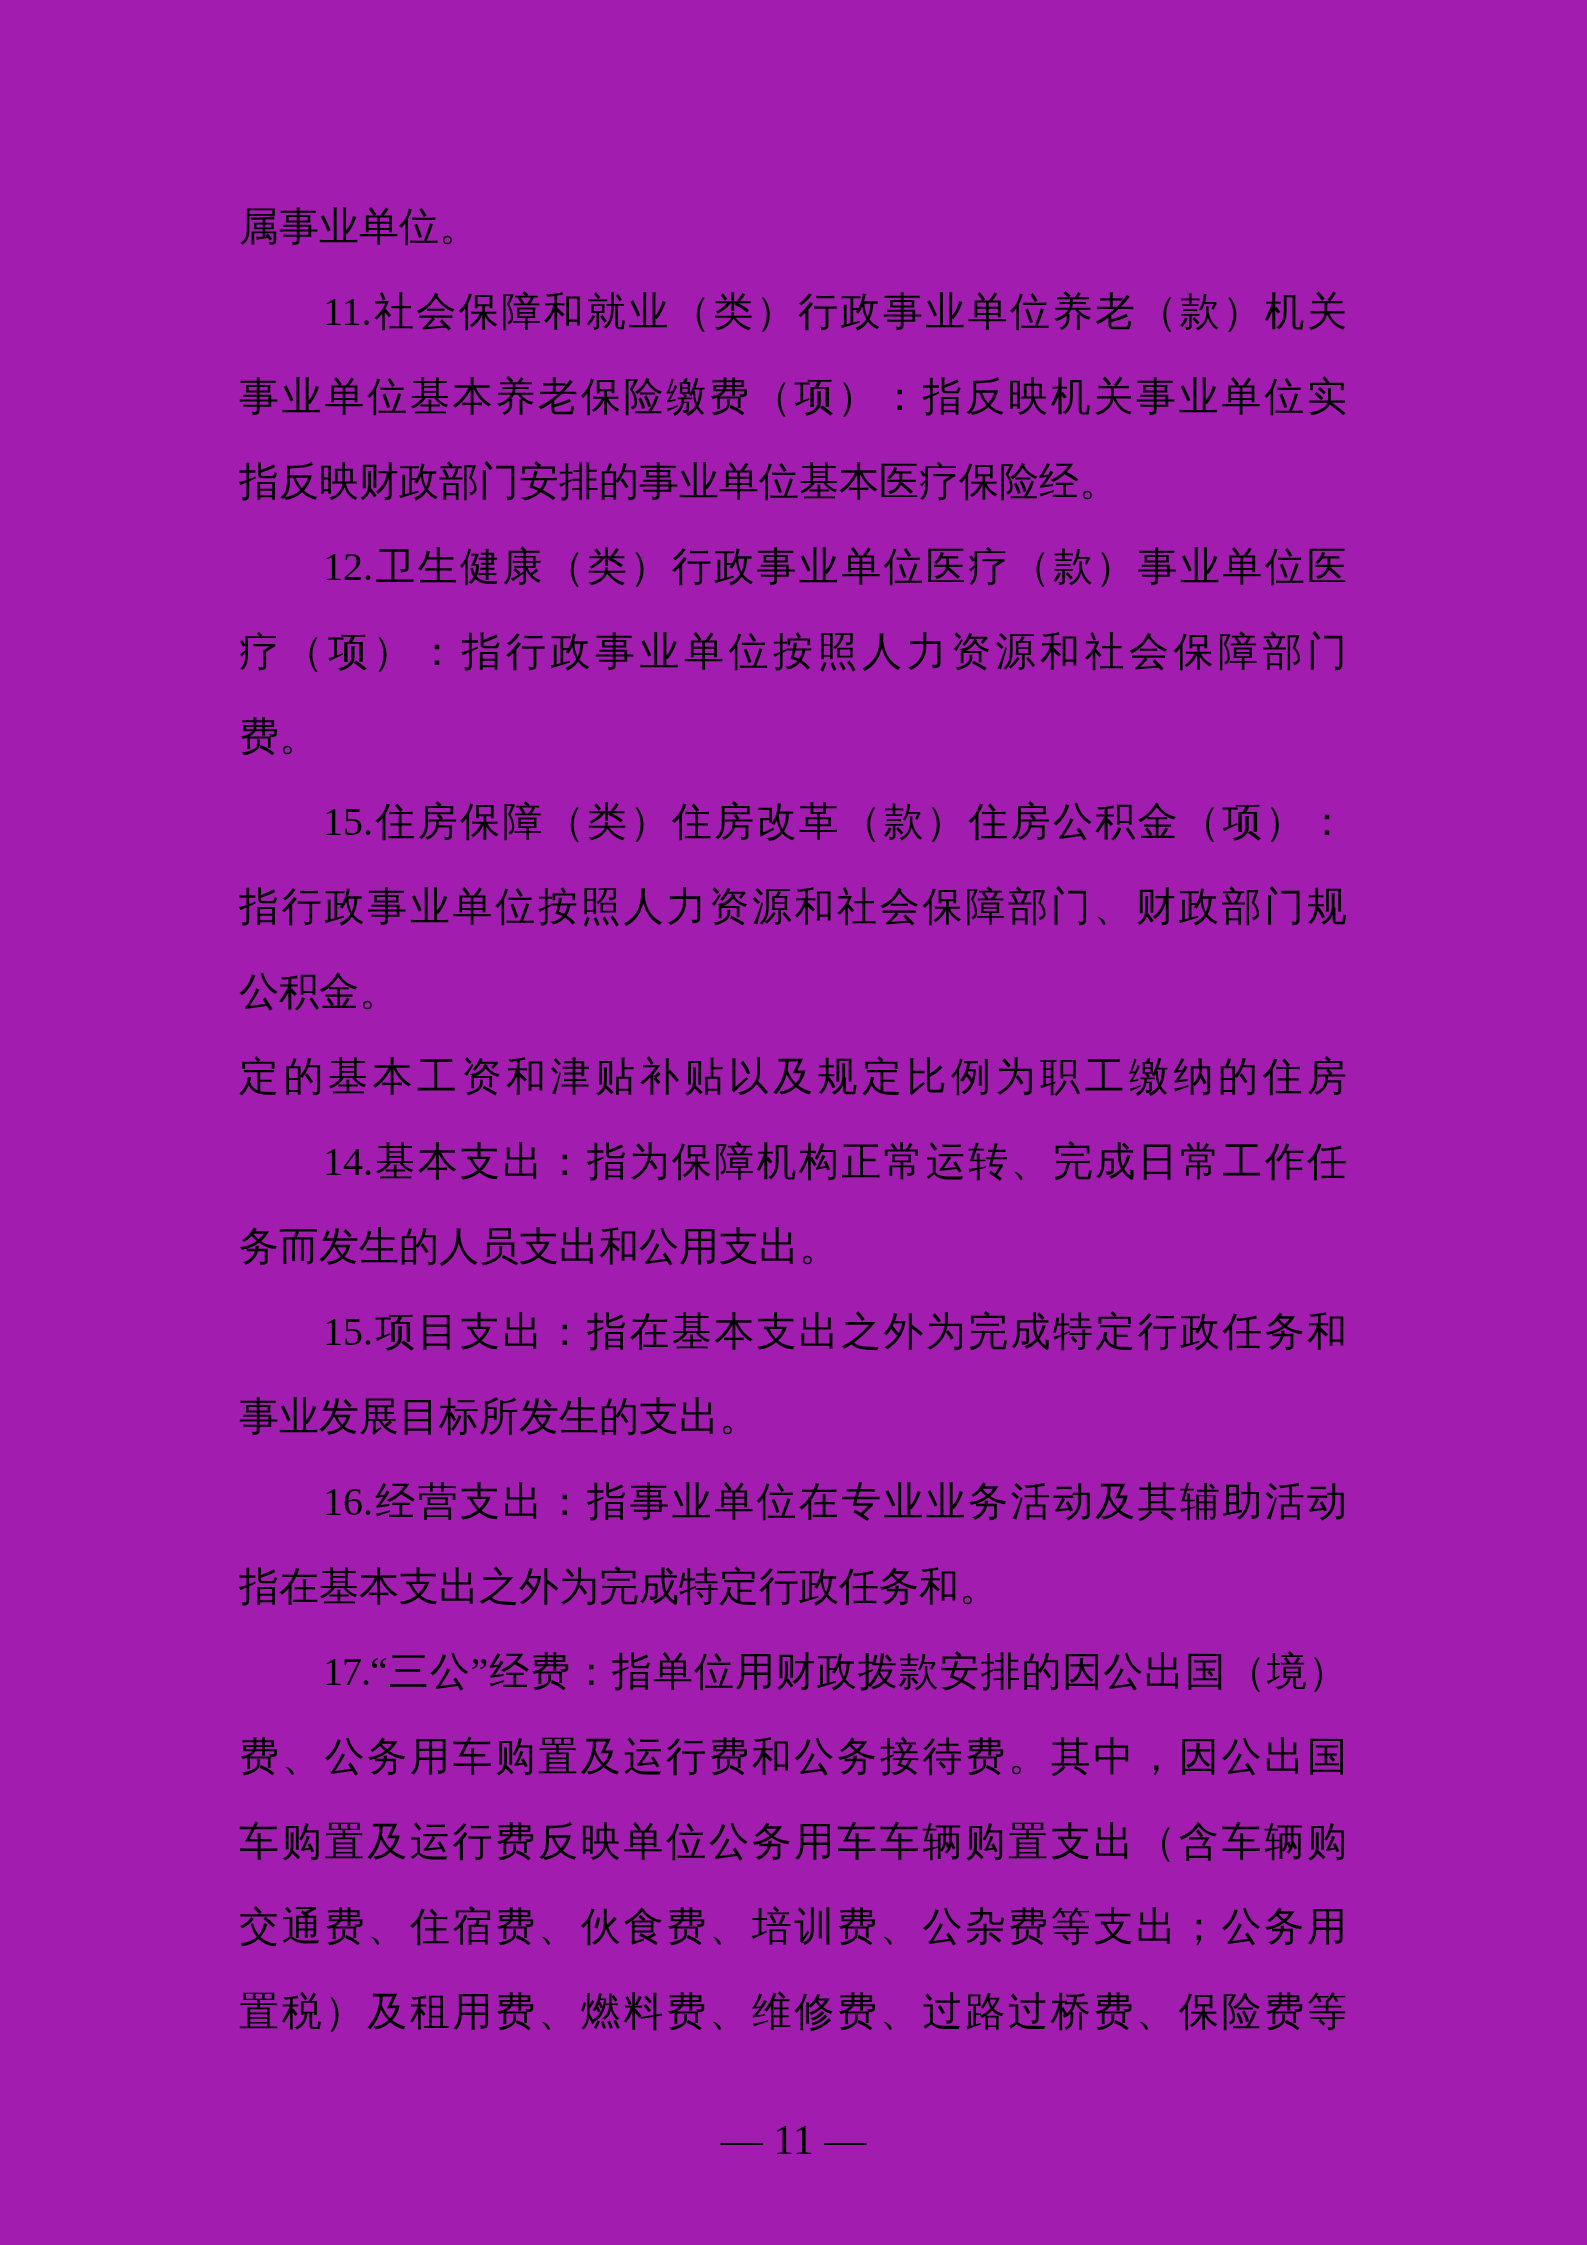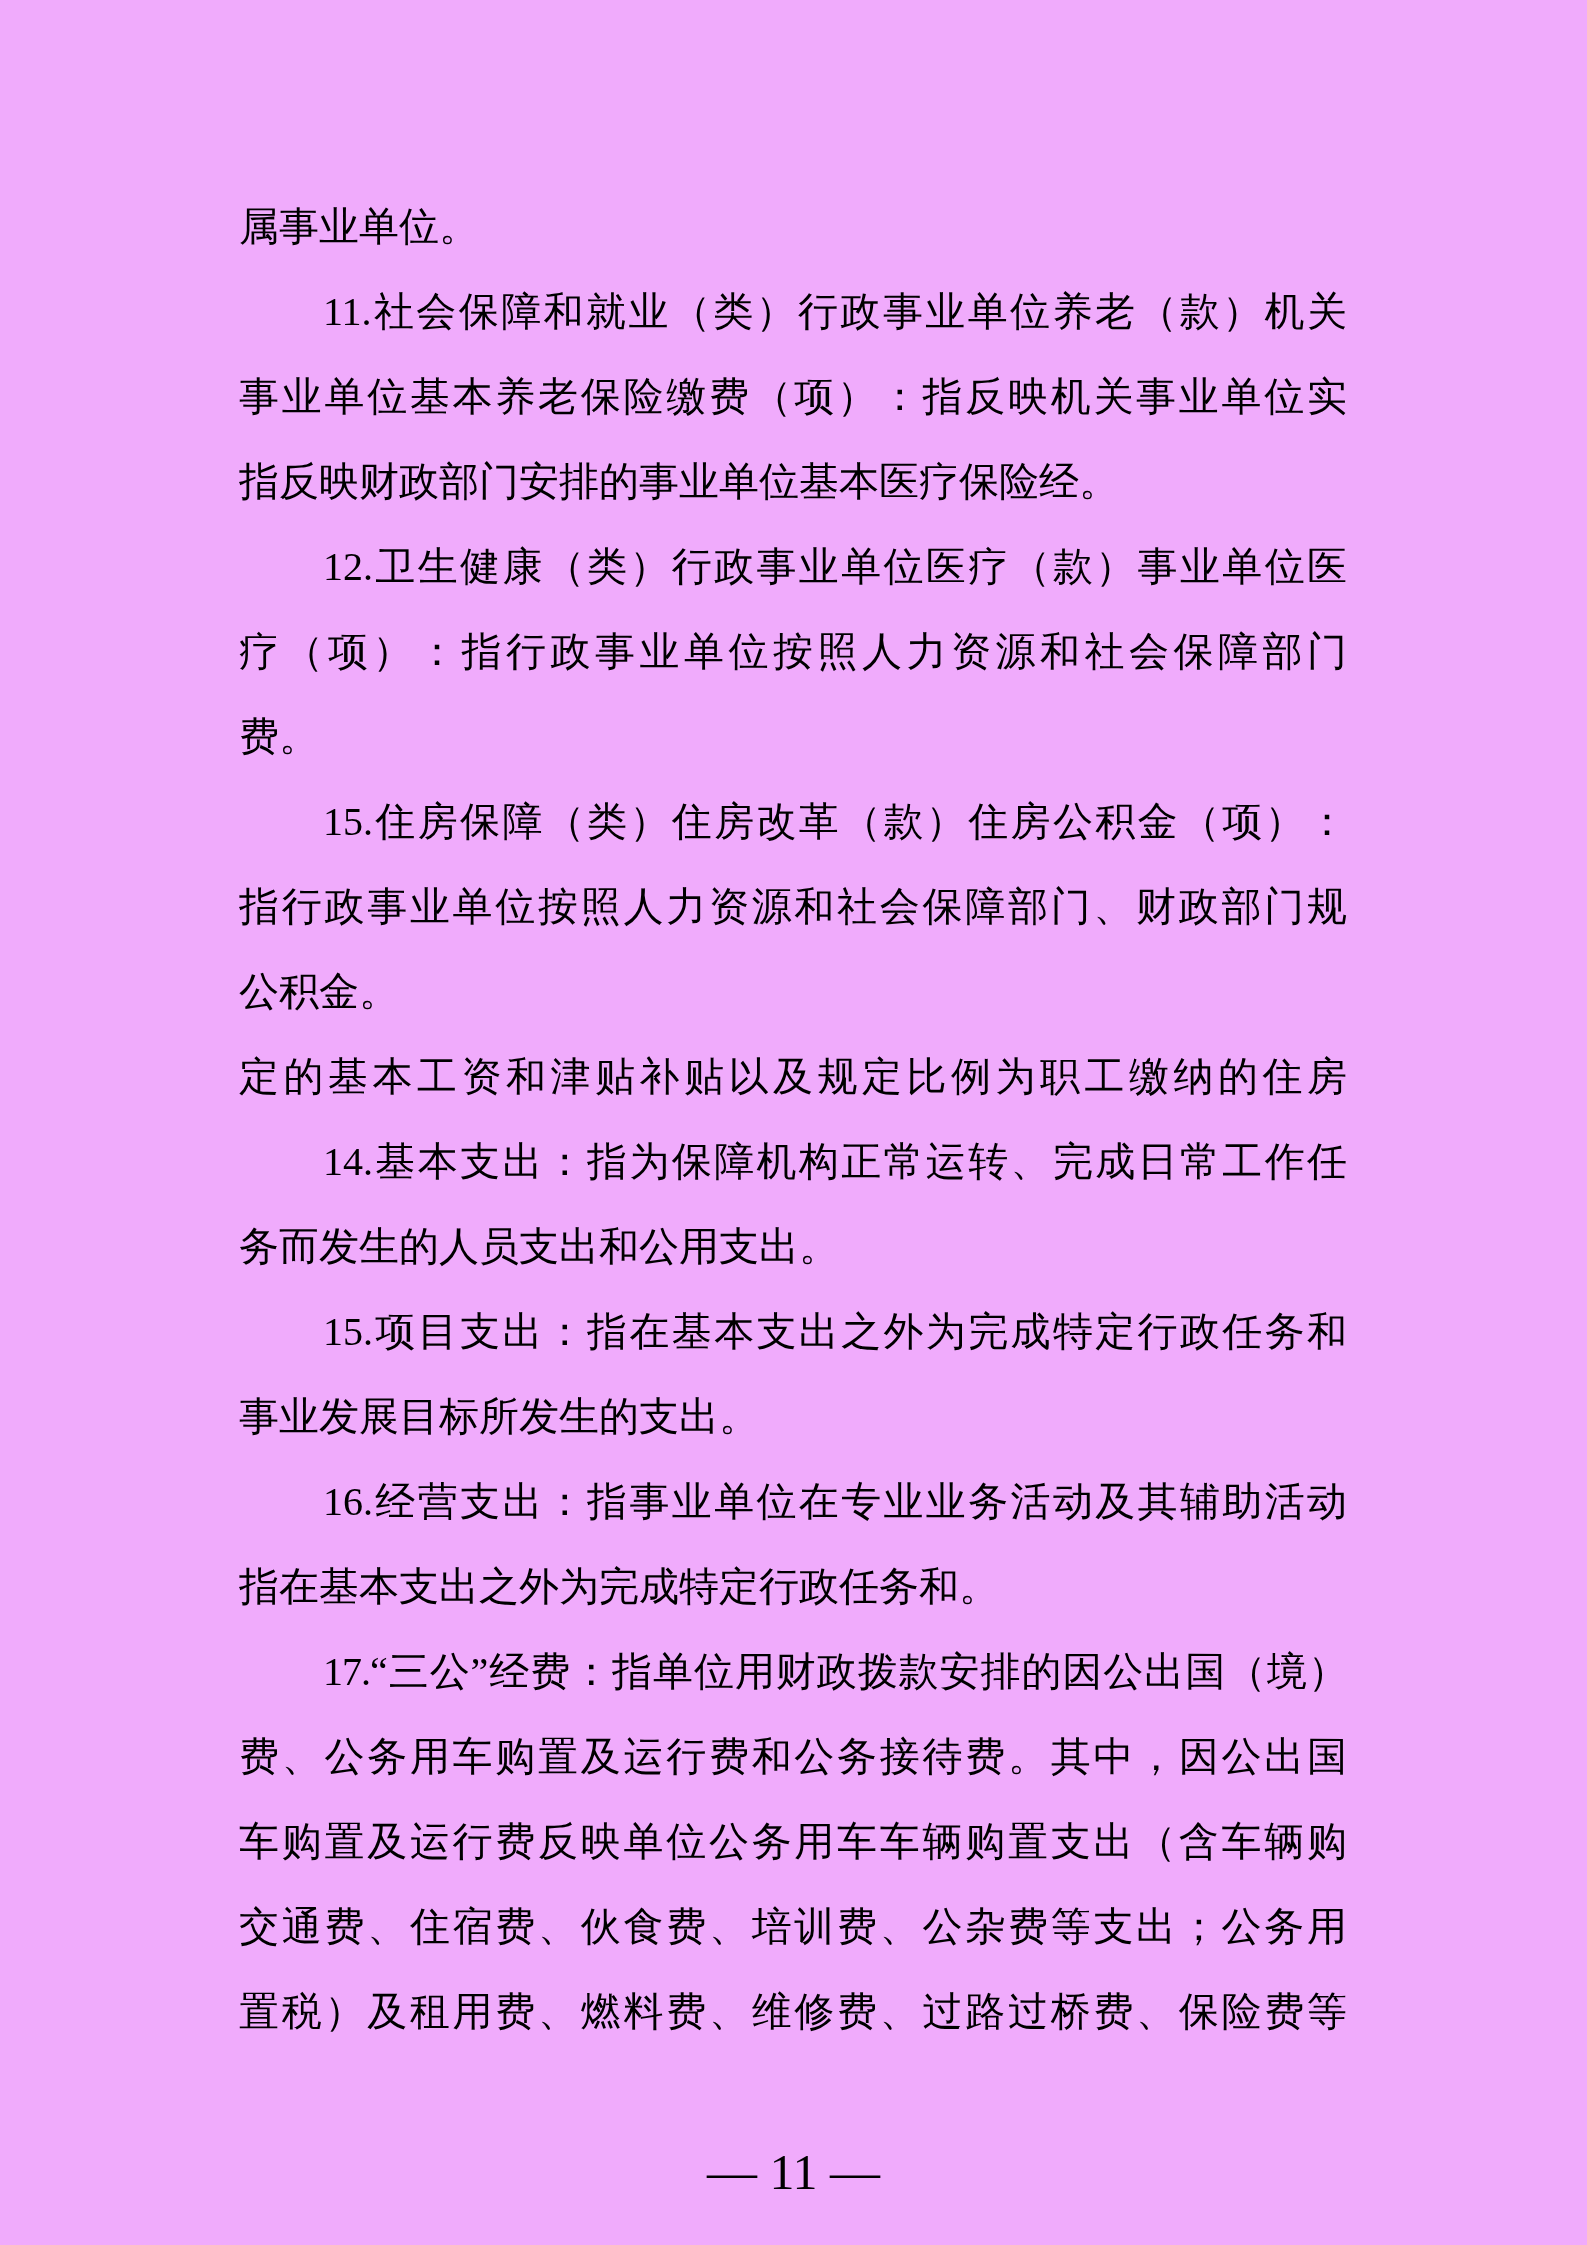--- a/index.html
+++ b/index.html
@@ -8,21 +8,21 @@
     height: 2245px;
     position: relative;
     background: #ffffff;
     color: #000000;
     font-family: "Liberation Serif", "DejaVu Serif", serif;
     overflow: hidden;
   }
   .page {
     position: absolute;
     inset: 0;
-    background: #f0abfc;
+    background: #a21caf;
   }
   .text-block {
     position: absolute;
     left: 239px;
     top: 184px;
     width: 1108px;
     font-size: 40px;
     line-height: 85px;
   }
   .line {
@@ -40,23 +40,22 @@
   }
   .line.tight {
     letter-spacing: -1px;
   }
   .page-number {
     position: absolute;
     left: 0;
     top: 2118px;
     width: 100%;
     text-align: center;
-    font-size: 50px;
+    font-size: 42px;
     line-height: 44px;
-    margin-top: 32px;
   }
 </style>
 </head>
 <body>
 
 <div class="page">
   <div class="text-block">
       <div class="line">属事业单位。</div>
       <div class="line indent fill">11.社会保障和就业（类）行政事业单位养老（款）机关</div>
       <div class="line fill">事业单位基本养老保险缴费（项）：指反映机关事业单位实</div>

